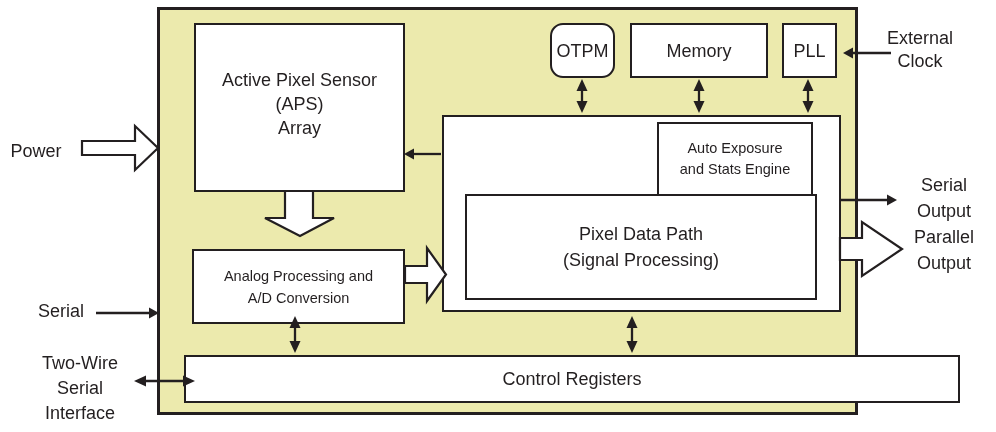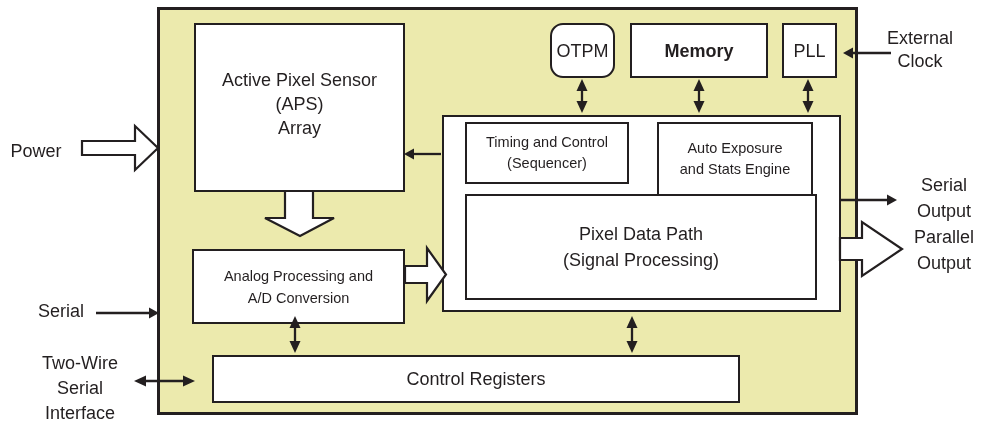--- a/index.html
+++ b/index.html
@@ -19,28 +19,28 @@
     position:absolute;box-sizing:border-box;background:var(--box-fill);
     border:2px solid var(--ink);display:flex;align-items:center;justify-content:center;
     text-align:center;white-space:pre-line;z-index:2;
   }
   .inner{z-index:3;}
   .big{font-size:18px;line-height:24px;}
   .small{font-size:14.5px;line-height:21px;}
 
   .aps{left:194px;top:23px;width:211px;height:169px;padding-bottom:8px;}
   .otpm{left:550px;top:23px;width:65px;height:55px;border-radius:13px;}
-  .memory{left:630px;top:23px;width:138px;height:55px;font-weight:bold;}
+  .memory{left:630px;top:23px;width:138px;height:55px;}
   .pll{left:782px;top:23px;width:55px;height:55px;}
   .proc{left:442px;top:115px;width:399px;height:197px;}
   .timing{left:465px;top:122px;width:164px;height:62px;}
   .autoexp{left:657px;top:122px;width:156px;height:74px;}
   .pdp{left:465px;top:194px;width:352px;height:106px;line-height:26px;}
   .analog{left:192px;top:239px;width:213px;height:75px;line-height:22px;margin-top:10px;}
-  .ctrl{left:212px;top:355px;width:528px;height:48px;}
+  .ctrl{left:184px;top:355px;width:776px;height:48px;}
 
   .lbl{
     position:absolute;text-align:center;white-space:pre-line;font-size:18px;z-index:4;
   }
   .lbl-power{left:4px;top:140px;width:64px;line-height:22px;}
   .lbl-trigger{left:26px;top:300px;width:70px;line-height:22px;}
   .lbl-twowire{left:28px;top:351px;width:104px;line-height:25px;}
   .lbl-extclock{left:875px;top:27px;width:90px;line-height:23px;}
   .lbl-serial{left:899px;top:172px;width:90px;line-height:26px;}
   .lbl-parallel{left:899px;top:224px;width:90px;line-height:26px;}
@@ -58,22 +58,20 @@
   <div class="chip"></div>
 
   <div class="box big aps">Active Pixel Sensor
 (APS)
 Array</div>
   <div class="box big otpm">OTPM</div>
   <div class="box big memory">Memory</div>
   <div class="box big pll">PLL</div>
 
   <div class="box proc"></div>
-  <div class="box small inner timing">Timing and Control
-(Sequencer)</div>
   <div class="box small inner autoexp">Auto Exposure
 and Stats Engine</div>
   <div class="box big inner pdp">Pixel Data Path
 (Signal Processing)</div>
 
   <div class="box small analog">Analog Processing and
 A/D Conversion</div>
   <div class="box big ctrl">Control Registers</div>
 
   <div class="lbl lbl-power">Power</div>

